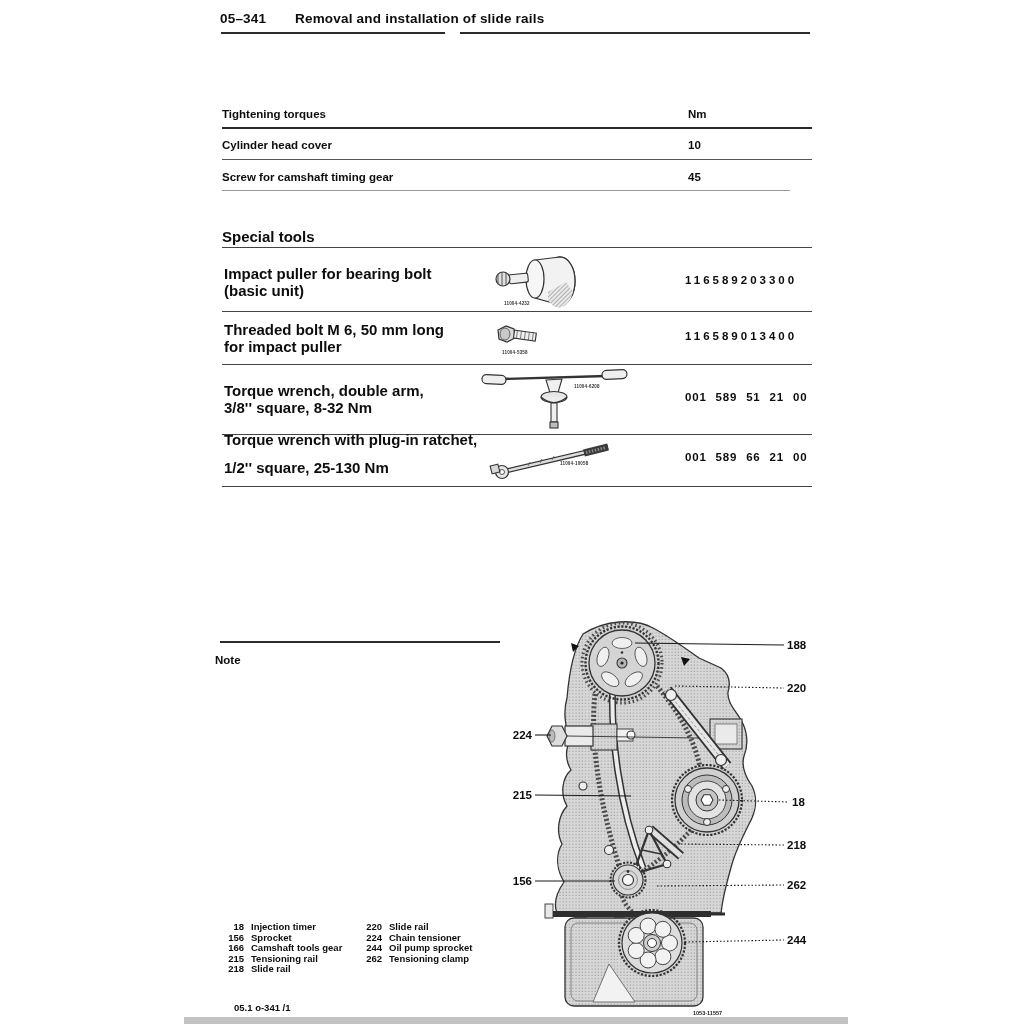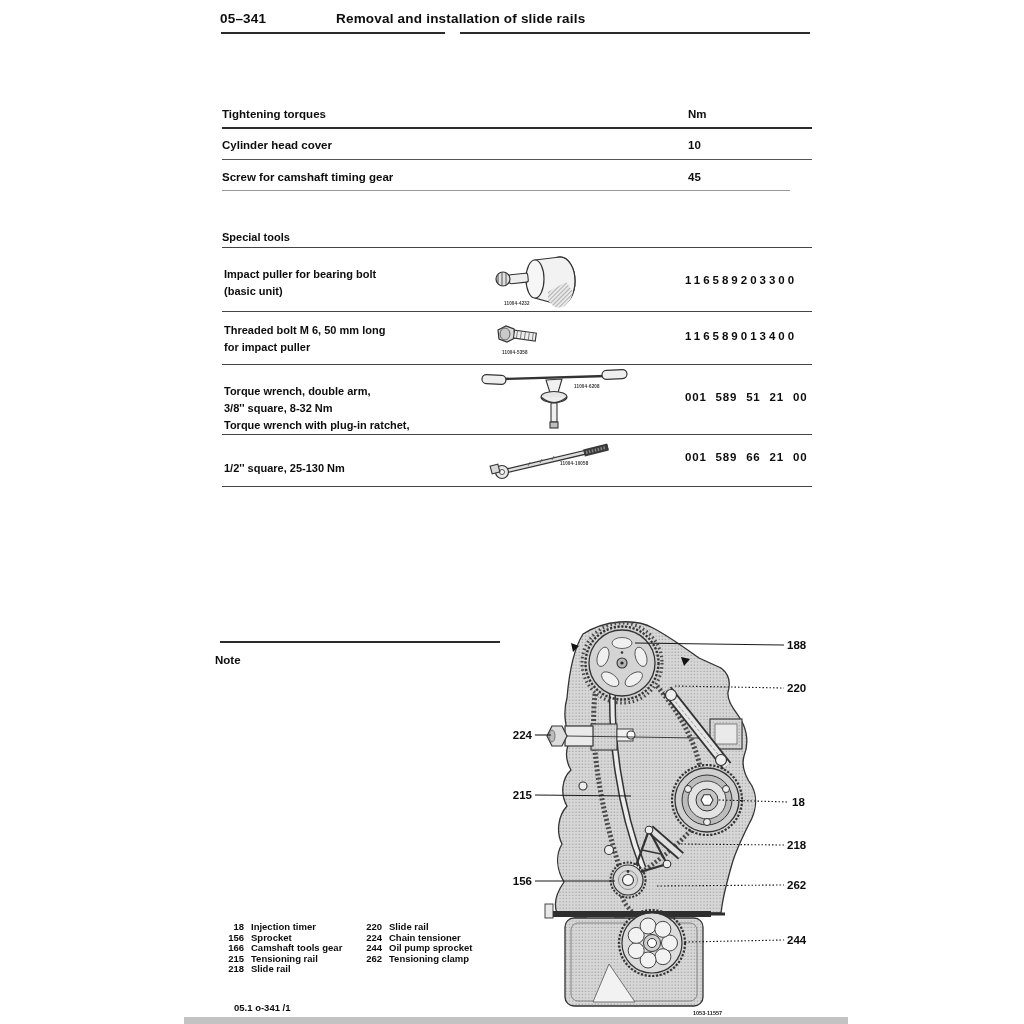--- a/index.html
+++ b/index.html
@@ -6,21 +6,21 @@
   .page{position:relative;width:848px;height:1024px;background:#ffffff;overflow:hidden;
         font-family:"Liberation Sans", sans-serif;color:#0d0d0d;font-weight:700;}
   .abs{position:absolute;}
   .rule{position:absolute;background:#2b2b2b;}
   
   .hdr{font-size:13.5px;letter-spacing:.2px;}
   
   .tt-label{font-size:11.5px;}
   .tt-val{font-size:11.5px;}
   
-  .tool-line{font-size:11px;line-height:16px;white-space:nowrap;}
+  .tool-line{font-size:15px;line-height:16px;white-space:nowrap;}
   .pn{font-size:11.5px;white-space:nowrap;}
   .pn-wide{letter-spacing:3px;}
   .pn-group{letter-spacing:.8px;word-spacing:5px;}
   .fig-label{font-size:4.5px;color:#333;letter-spacing:.2px;}
   
   .note-title{font-size:11.5px;}
   .note-par{font-size:11.5px;line-height:17px;white-space:nowrap;}
   
   .legend{font-size:9.5px;line-height:10.5px;}
   .legend-row{display:flex;}
@@ -29,21 +29,21 @@
   .footer{font-size:9.5px;}
   .scanbar{position:absolute;left:184px;top:1017px;width:840px;height:7px;background:#c3c3c3;}
   svg text{font-family:"Liberation Sans", sans-serif;}
 </style>
 </head>
 <body>
 
 <div class="page">
 
   <div class="abs hdr" style="left:220px;top:11px;">05–341</div>
-  <div class="abs hdr" style="left:295px;top:11px;margin-left:41px;">Removal and installation of slide rails</div>
+  <div class="abs hdr" style="left:295px;top:11px;">Removal and installation of slide rails</div>
   <div class="rule" style="left:221px;top:32px;width:224px;height:2px;"></div>
   <div class="rule" style="left:460px;top:32px;width:350px;height:2px;"></div>
 
   <div class="abs tt-label" style="left:222px;top:108px;">Tightening torques</div>
   <div class="abs tt-label" style="left:688px;top:108px;">Nm</div>
   <div class="rule" style="left:222px;top:127px;width:590px;height:2px;"></div>
 
   <div class="abs tt-label" style="left:222px;top:139px;">Cylinder head cover</div>
   <div class="abs tt-val" style="left:688px;top:139px;">10</div>
   <div class="rule" style="left:222px;top:159px;width:590px;height:1px;background:#555;"></div>
@@ -111,21 +111,21 @@
       <ellipse cx="76" cy="31" rx="13" ry="5.5" fill="#e6e6e6" stroke="#333" stroke-width="1.1"></ellipse>
       <path d="M63,31 Q76,42 89,31" fill="#ededed" stroke="#333" stroke-width="1.1"></path>
       <rect x="73" y="37" width="6" height="19" fill="#efefef" stroke="#333" stroke-width="1.1"></rect>
       <rect x="72" y="56" width="8" height="6" fill="#bdbdbd" stroke="#333" stroke-width="1.1"></rect>
       <text x="96" y="22" class="fig-label" font-size="4.5" fill="#333">11004-6208</text>
     </svg>
   </div>
   <div class="abs pn pn-group" style="left:685px;top:391px;">001 589 51 21 00</div>
   <div class="rule" style="left:222px;top:434px;width:590px;height:1px;background:#444;"></div>
 
-  <div class="abs tool-line" style="left:224px;top:417px;text-align:right;">Torque wrench with plug-in ratchet,</div>
+  <div class="abs tool-line" style="left:224px;top:432px;text-align:right;">Torque wrench with plug-in ratchet,</div>
   <div class="abs tool-line" style="left:224px;top:460px;">1/2'' square, 25-130 Nm</div>
   <div class="abs" style="left:488px;top:437px;">
     <svg width="132" height="46" viewBox="0 0 132 46">
       <line x1="18" y1="34" x2="120" y2="10" stroke="#333" stroke-width="5"></line>
       <line x1="20" y1="33.5" x2="96" y2="15.5" stroke="#ddd" stroke-width="2.6"></line>
       <line x1="96" y1="16" x2="120" y2="10" stroke="#3a3a3a" stroke-width="7"></line>
       <line x1="98" y1="15.5" x2="118" y2="10.5" stroke="#888" stroke-width="3" stroke-dasharray="1.5,1.5"></line>
       <circle cx="14" cy="35" r="6.5" fill="#e8e8e8" stroke="#333" stroke-width="1.2"></circle>
       <circle cx="14" cy="35" r="2.5" fill="#fff" stroke="#444" stroke-width="0.9"></circle>
       <rect x="3" y="28" width="8" height="8" fill="#d8d8d8" stroke="#333" stroke-width="1.1" transform="rotate(-15 7 32)"></rect>

